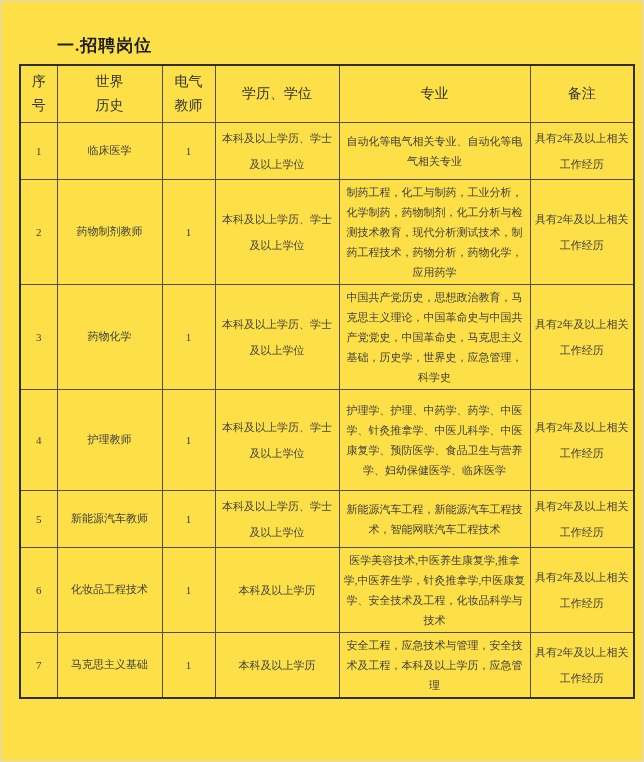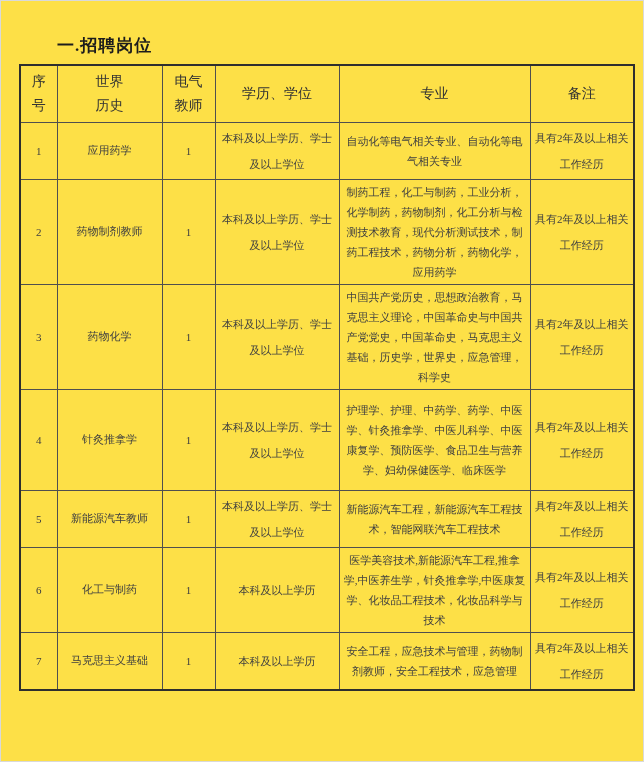--- a/index.html
+++ b/index.html
@@ -95,21 +95,21 @@
         <th><span class="vstack w2">世界历史</span></th>
         <th><span class="vstack w2">电气教师</span></th>
         <th>学历、学位</th>
         <th>专业</th>
         <th>备注</th>
       </tr>
     </thead>
     <tbody>
       <tr class="r0">
         <td class="c-no">1</td>
-        <td class="c-pos">应用药学</td>
+        <td class="c-pos">临床医学</td>
         <td class="c-cnt">1</td>
         <td class="c-edu">本科及以上学历、学士及以上学位</td>
         <td class="c-maj">自动化等电气相关专业、自动化等电气相关专业</td>
         <td class="c-rem">具有2年及以上相关工作经历</td>
       </tr>
       <tr class="r1">
         <td class="c-no">2</td>
         <td class="c-pos">药物制剂教师</td>
         <td class="c-cnt">1</td>
         <td class="c-edu">本科及以上学历、学士及以上学位</td>
@@ -119,46 +119,46 @@
       <tr class="r2">
         <td class="c-no">3</td>
         <td class="c-pos">药物化学</td>
         <td class="c-cnt">1</td>
         <td class="c-edu">本科及以上学历、学士及以上学位</td>
         <td class="c-maj">中国共产党历史，思想政治教育，马克思主义理论，中国革命史与中国共产党党史，中国革命史，马克思主义基础，历史学，世界史，应急管理，科学史</td>
         <td class="c-rem">具有2年及以上相关工作经历</td>
       </tr>
       <tr class="r3">
         <td class="c-no">4</td>
-        <td class="c-pos">针灸推拿学</td>
+        <td class="c-pos">护理教师</td>
         <td class="c-cnt">1</td>
         <td class="c-edu">本科及以上学历、学士及以上学位</td>
         <td class="c-maj">护理学、护理、中药学、药学、中医学、针灸推拿学、中医儿科学、中医康复学、预防医学、食品卫生与营养学、妇幼保健医学、临床医学</td>
         <td class="c-rem">具有2年及以上相关工作经历</td>
       </tr>
       <tr class="r4">
         <td class="c-no">5</td>
         <td class="c-pos">新能源汽车教师</td>
         <td class="c-cnt">1</td>
         <td class="c-edu">本科及以上学历、学士及以上学位</td>
         <td class="c-maj">新能源汽车工程，新能源汽车工程技术，智能网联汽车工程技术</td>
         <td class="c-rem">具有2年及以上相关工作经历</td>
       </tr>
       <tr class="r5">
         <td class="c-no">6</td>
-        <td class="c-pos">化工与制药</td>
+        <td class="c-pos">化妆品工程技术</td>
         <td class="c-cnt">1</td>
         <td class="c-edu">本科及以上学历</td>
-        <td class="c-maj">医学美容技术,新能源汽车工程,推拿学,中医养生学，针灸推拿学,中医康复学、化妆品工程技术，化妆品科学与技术</td>
+        <td class="c-maj">医学美容技术,中医养生康复学,推拿学,中医养生学，针灸推拿学,中医康复学、安全技术及工程，化妆品科学与技术</td>
         <td class="c-rem">具有2年及以上相关工作经历</td>
       </tr>
       <tr class="r6">
         <td class="c-no">7</td>
         <td class="c-pos">马克思主义基础</td>
         <td class="c-cnt">1</td>
         <td class="c-edu">本科及以上学历</td>
-        <td class="c-maj">安全工程，应急技术与管理，药物制剂教师，安全工程技术，应急管理</td>
+        <td class="c-maj">安全工程，应急技术与管理，安全技术及工程，本科及以上学历，应急管理</td>
         <td class="c-rem">具有2年及以上相关工作经历</td>
       </tr>
     </tbody>
   </table>
 
 </div>
 
 </body></html>

